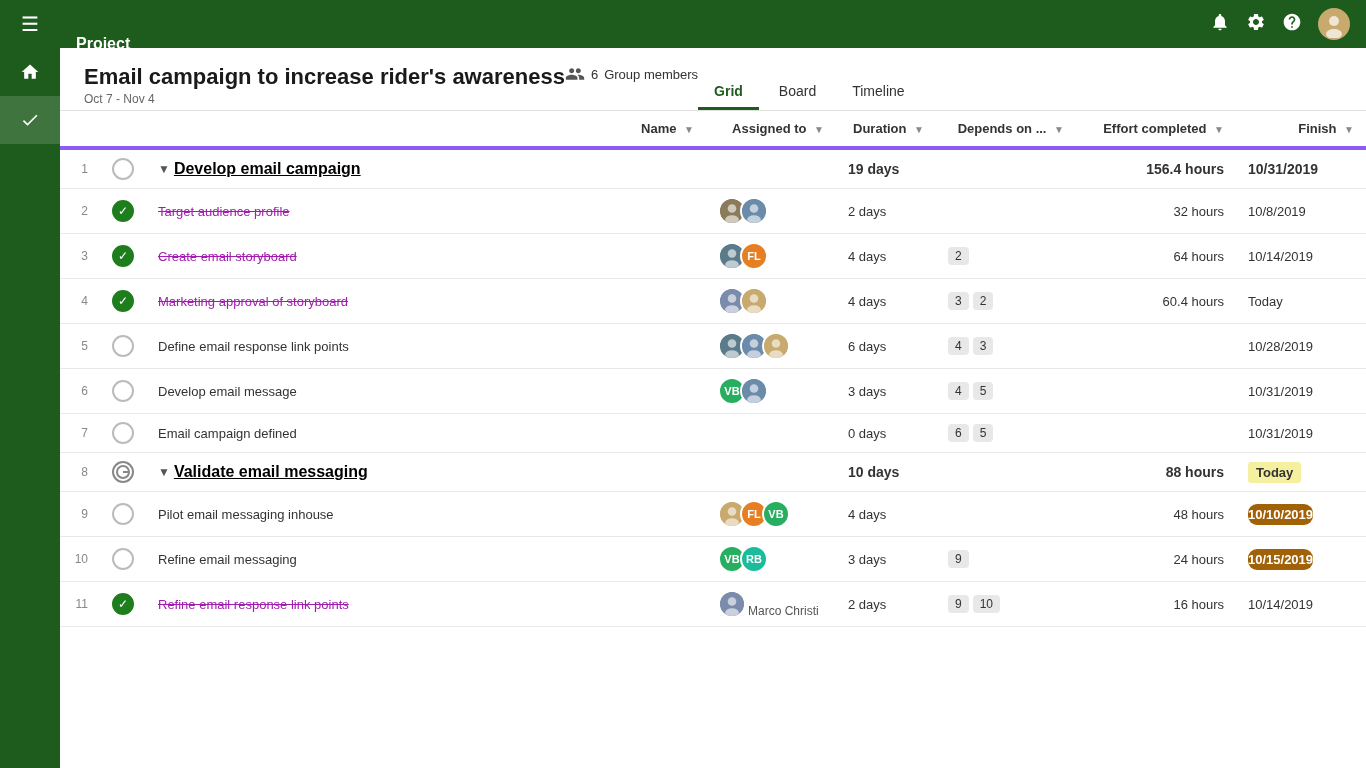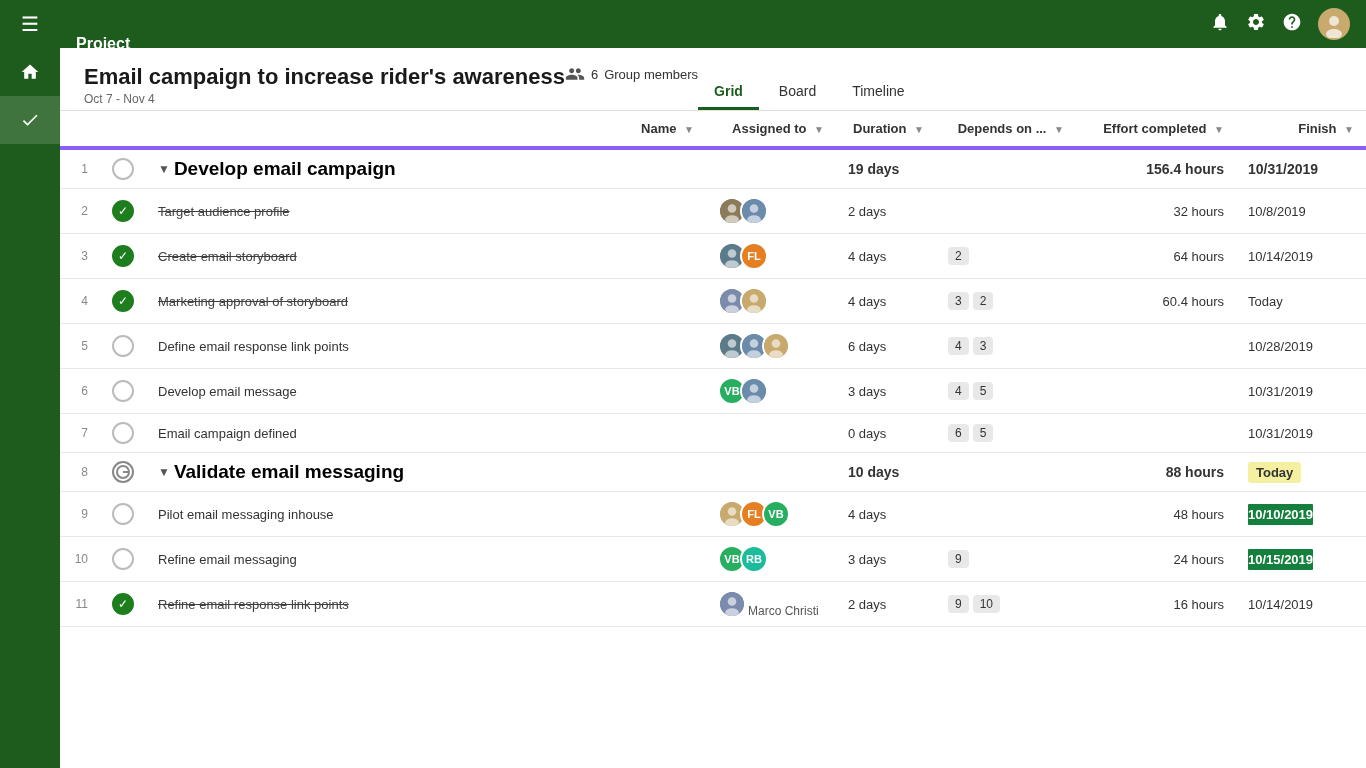--- a/index.html
+++ b/index.html
@@ -201,50 +201,51 @@
     }
     .check-circle.partial {
       border-color: #888;
       color: #888;
     }
     .task-name {
       font-weight: 400;
     }
     .task-name.strikethrough {
       text-decoration: line-through;
-      color: #404040;
+      color: #a21caf;
     }
     .task-name.group-header {
       font-weight: 700;
       color: #000;
-      font-size: 19px;
+      font-size: 16px;
+      text-decoration: underline;
     }
     .duration-bold {
       font-weight: 700;
       font-size: 14px;
     }
     .effort-bold {
       font-weight: 700;
       font-size: 14px;
     }
     .finish-bold {
       font-weight: 700;
       font-size: 14px;
     }
     .finish-today {
       background: #f5f0a0;
       padding: 3px 8px;
       border-radius: 3px;
       font-weight: 700;
     }
     .finish-overdue {
-      background: #15803d;
+      background: #a16207;
       color: #fff;
       padding: 3px 0;
-      border-radius: 1px;
+      border-radius: 9px;
       font-weight: 600;
     }
     .avatar-sm {
       width: 28px;
       height: 28px;
       border-radius: 50%;
       border: 2px solid #fff;
       margin-right: -6px;
       font-size: 11px;
       font-weight: 700;

